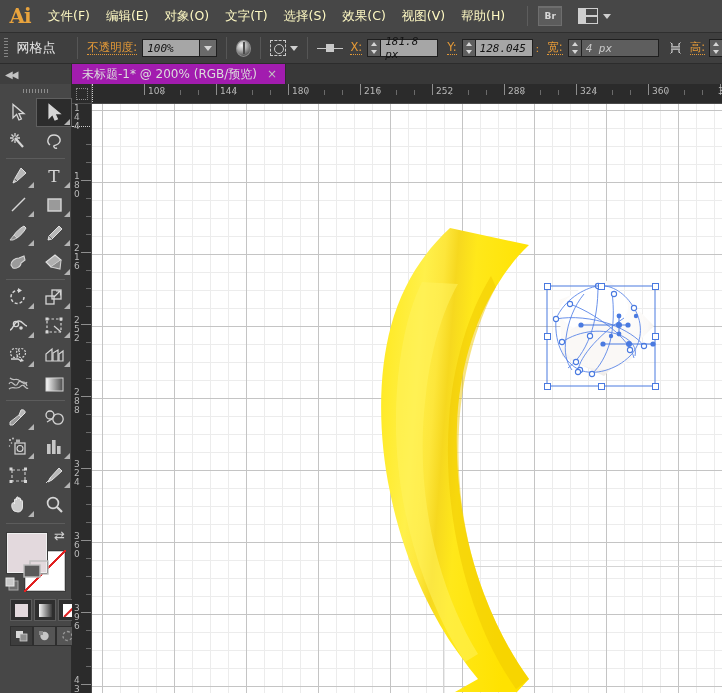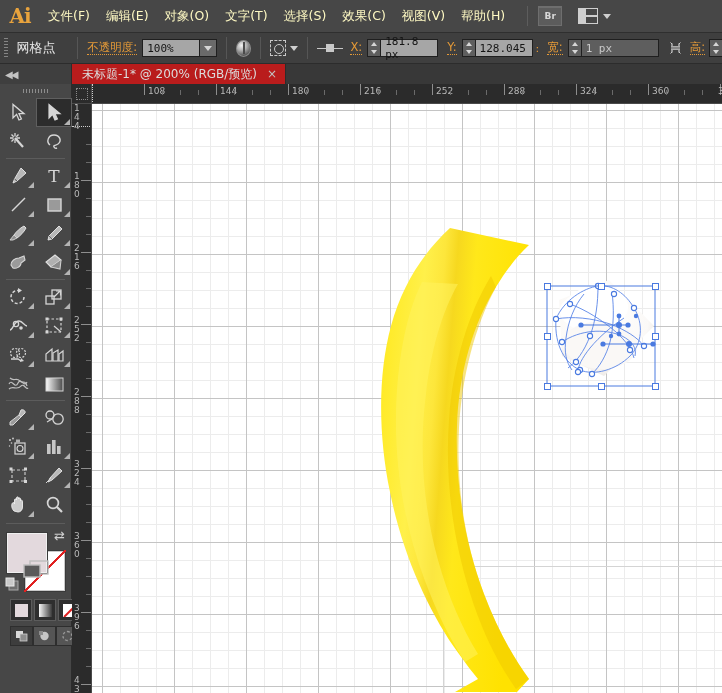--- a/index.html
+++ b/index.html
@@ -94,21 +94,21 @@
     display: flex; flex-direction: column; align-items: center; justify-content: space-around;
   }
   .sp-up {
     width:0;height:0;border-left:3.5px solid transparent;border-right:3.5px solid transparent;
     border-bottom:4px solid #d6d6d6;
   }
   .sp-dn {
     width:0;height:0;border-left:3.5px solid transparent;border-right:3.5px solid transparent;
     border-top:4px solid #d6d6d6;
   }
-  .field-group { display: flex; align-items: center; }
+  .field-group { display: flex; align-items: center; font-style: italic; }
   .mesh-ico {
     width: 17px; height: 17px; border-radius: 50%;
     background: radial-gradient(circle at 35% 30%, #f2f2f2 0%, #b5b5b5 35%, #5a5a5a 75%, #3a3a3a 100%);
     border: 1px solid #8a8a8a;
     position: relative;
   }
   .mesh-ico::after {
     content:''; position:absolute; left:46%; top:8%; width:1.5px; height:84%;
     background:#4a4a4a;
   }
@@ -140,21 +140,21 @@
     background: #383838;
   }
   #collapse-btn {
     position: absolute; left: 0; top: 0; width: 72px; height: 20px;
     background: #3f3f3f; border-right: 1px solid #2c2c2c;
     display: flex; align-items: center; padding-left: 5px;
   }
   .dbl-arrow { color: #c2c2c2; font-size: 10px; letter-spacing: -2px; }
   #doc-tab {
     position: absolute; left: 72px; top: 0; height: 20px;
-    background: #b91c1c; border-right: 1px solid #2c2c2c;
+    background: #a21caf; border-right: 1px solid #2c2c2c;
     display: flex; align-items: center; padding: 0 8px 0 10px;
   }
   #doc-tab-title { color: #dcdcdc; font-size: 12px; white-space: nowrap; }
   #doc-tab-close { color: #c2c2c2; font-size: 12px; margin-left: 10px; line-height: 1; }
 
   
   #toolbox {
     position: absolute; left: 0; top: 84px; width: 72px; height: 609px;
     background: #474747; border-right: 1px solid #2c2c2c;
   }
@@ -355,21 +355,21 @@
       <div class="num-field" style="width:58px;">128.045</div>
     </div>
     <div style="color:#e59a37;font-size:11px;margin-left:3px;">:</div>
 
     <div class="cb-lbl-orange" style="margin-left:8px;">宽:</div>
     <div class="field-group" style="margin-left:5px;">
       <div class="spinner">
         <div class="sp-up"></div>
         <div class="sp-dn"></div>
       </div>
-      <div class="num-field" style="width:78px;background:#5e5e5e;color:#c9c9c9;">1 px</div>
+      <div class="num-field" style="width:78px;background:#5e5e5e;color:#c9c9c9;">4 px</div>
     </div>
 
     <div class="chain-ico" style="margin-left:9px;">
       <svg width="15" height="16" viewBox="0 0 15 16">
         <path d="M4 3.5 L4 6 M11 3.5 L11 6 M4 10 L4 12.5 M11 10 L11 12.5" stroke="#cfcfcf" stroke-width="1.2" fill="none"></path>
         <path d="M3 6.8 L12 6.8 M3 9.2 L12 9.2" stroke="#cfcfcf" stroke-width="1.2" fill="none"></path>
         <path d="M2.5 2.5 L4 4 M12.5 2.5 L11 4 M2.5 13.5 L4 12 M12.5 13.5 L11 12" stroke="#cfcfcf" stroke-width="1" fill="none"></path>
       </svg>
     </div>
 

